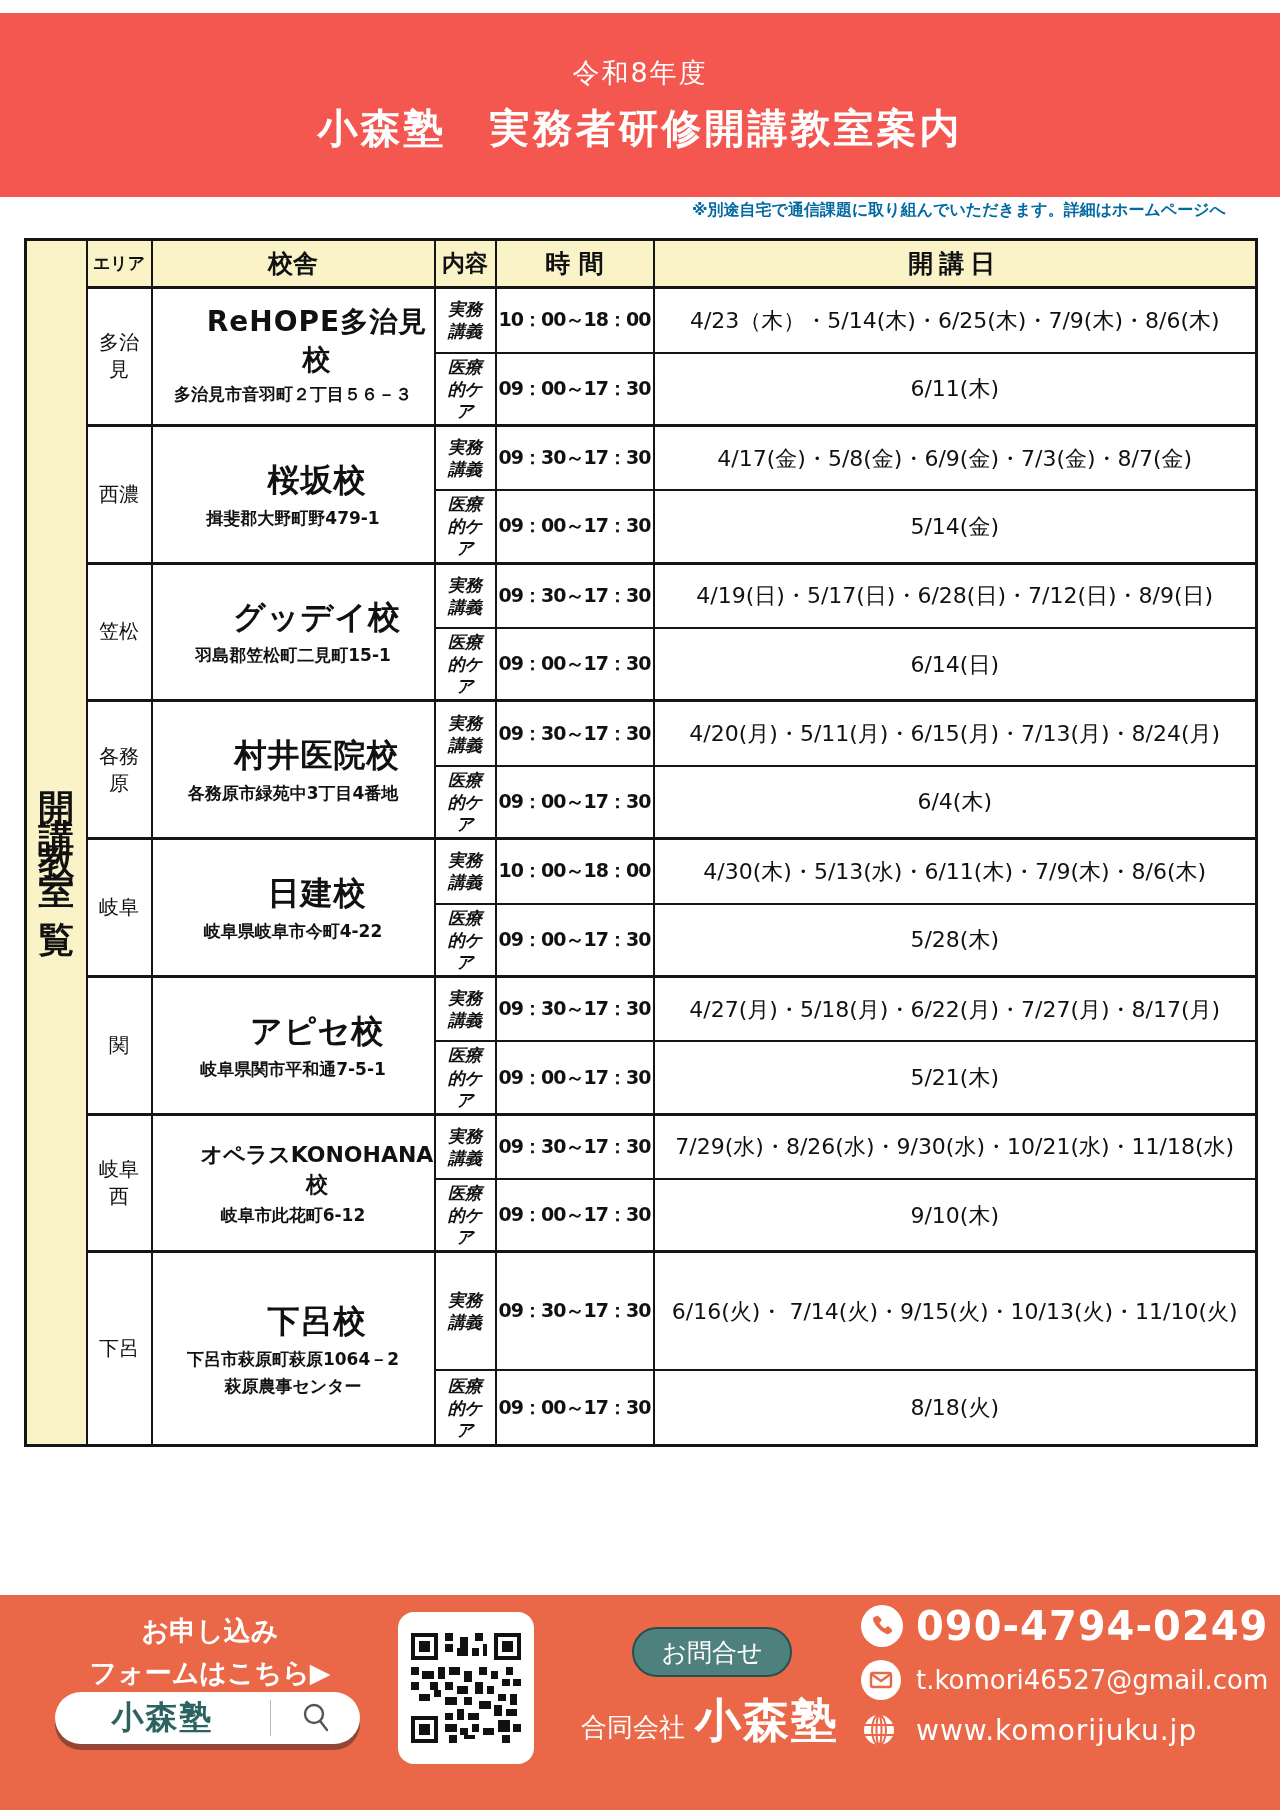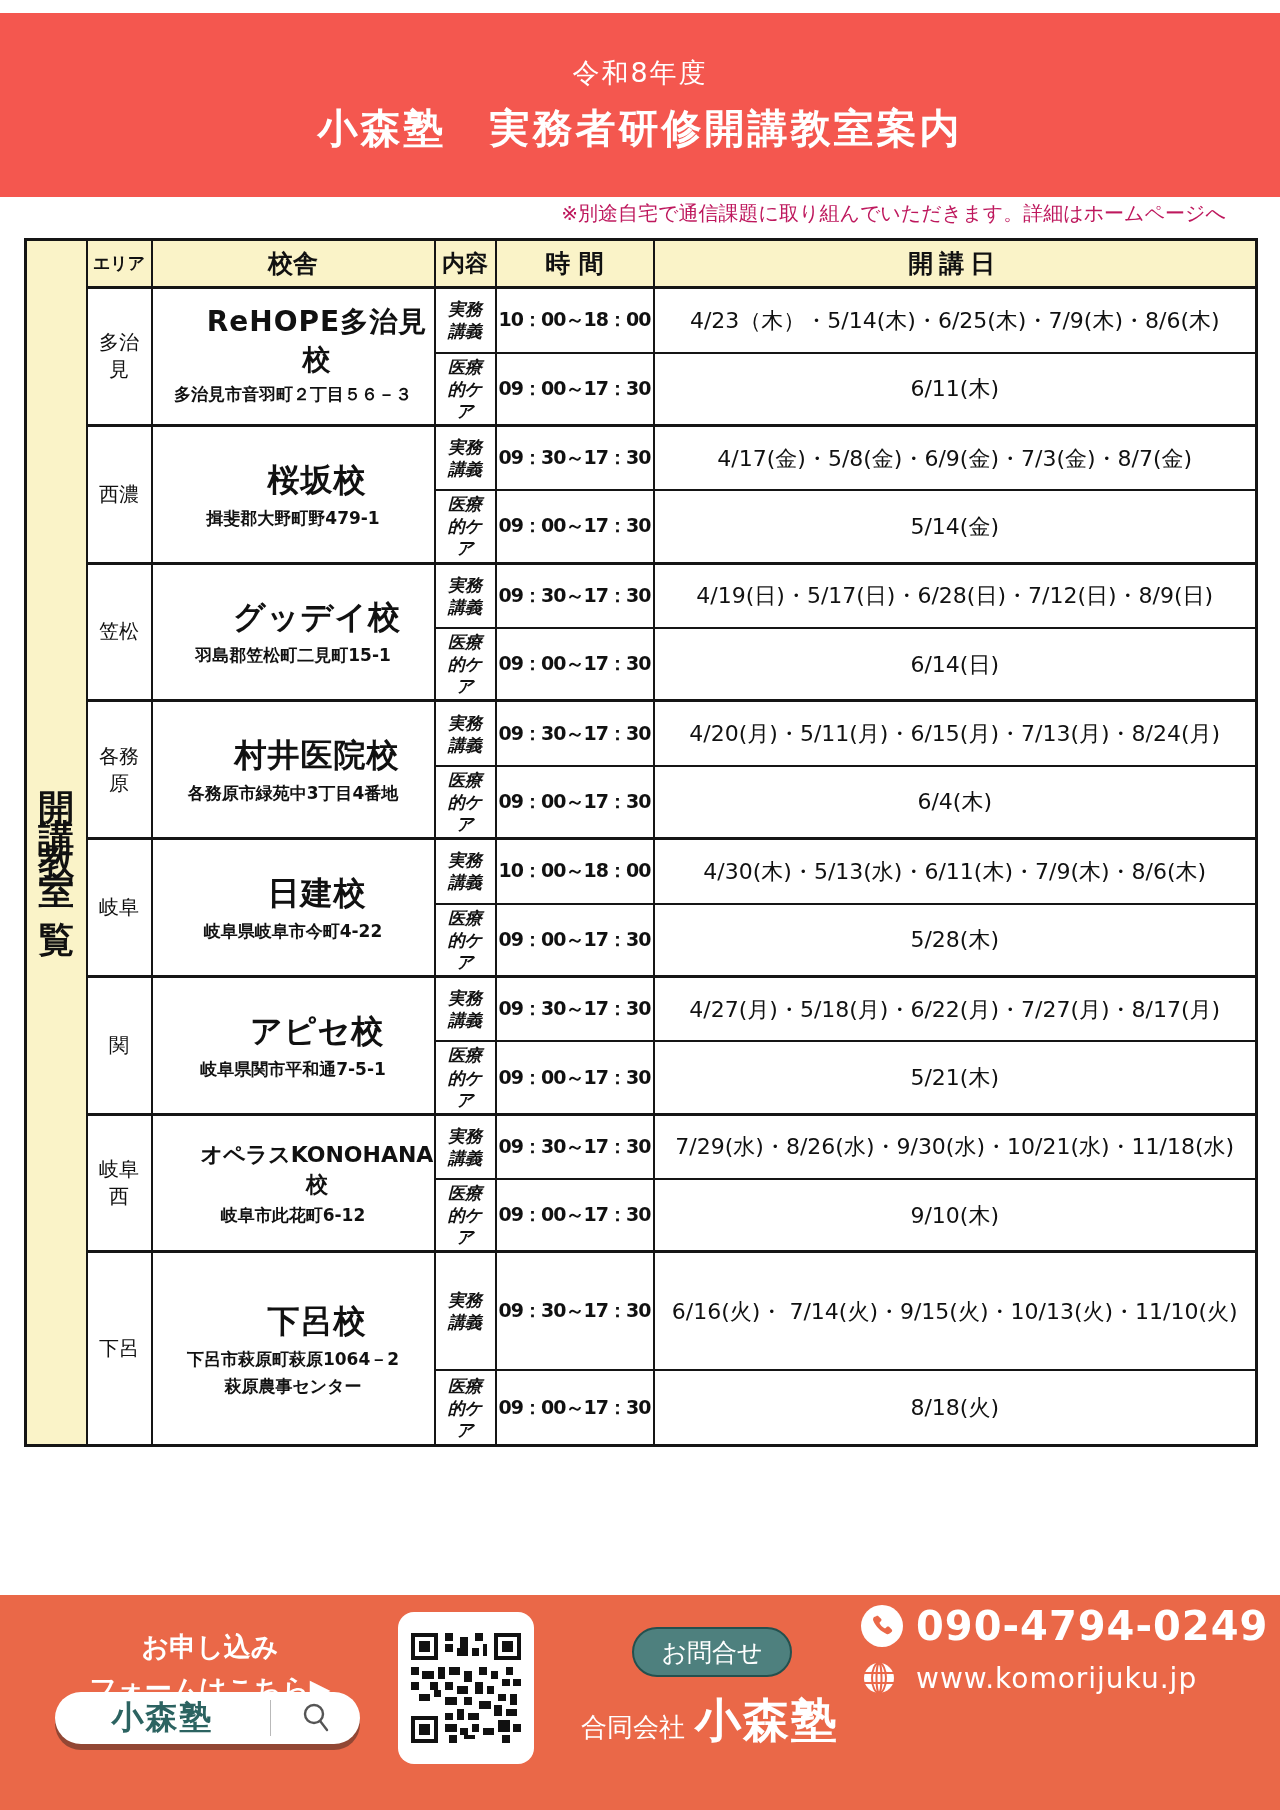--- a/index.html
+++ b/index.html
@@ -19,22 +19,22 @@
   
   .header-band{
     position:absolute;left:0;top:13px;width:1280px;height:184px;
     background:var(--header-bg);color:#fff;display:flex;flex-direction:column;
     align-items:center;justify-content:center;gap:10px;
   }
   .header-band .fy{font-size:27px;font-weight:500;letter-spacing:2px;}
   .header-band .title{font-size:40px;font-weight:700;letter-spacing:3px;}
   
   .note{
-    position:absolute;top:200px;right:54px;font-size:20px;font-weight:400;
-    color:#be185d;white-space:nowrap;
+    position:absolute;top:200px;right:54px;font-size:16px;font-weight:700;
+    color:#0369a1;white-space:nowrap;
   }
   
   .sched-wrap{position:absolute;left:24px;top:238px;}
   table.sched{border-collapse:collapse;table-layout:fixed;width:1231px;background:#fff;}
   table.sched,.sched td,.sched th{border:2px solid var(--border);}
   table.sched{border-width:3px;}
   .sched tr.grp td{border-top-width:3px;}
   .sched tr.head{height:48px;}
   .sched tr.sub{height:65px;}
   .sched tr.sub-tall{height:118px;}
@@ -61,21 +61,21 @@
   .saddr{display:block;font-size:17px;font-weight:700;margin-top:4px;line-height:1.35;}
   td.content-cell{font-size:17px;font-weight:600;line-height:1.3;padding:2px 5px;font-style:italic;}
   td.time-cell{font-size:19px;font-weight:700;letter-spacing:-1px;}
   td.dates-cell{font-size:22px;font-weight:500;line-height:1.5;padding:2px 10px;}
   
   .footer-band{
     position:absolute;left:0;top:1595px;width:1280px;height:215px;
     background:var(--footer-bg);color:#fff;
   }
   .apply-block{position:absolute;left:40px;top:18px;width:340px;text-align:center;}
-  .apply-l1{font-size:27px;font-weight:700;margin-top:16px;}
+  .apply-l1{font-size:27px;font-weight:700;}
   .apply-l2{font-size:27px;font-weight:700;margin-top:6px;}
   .search-pill{
     position:absolute;left:55px;top:97px;width:305px;height:52px;border-radius:26px;
     background:#fff;box-shadow:0 6px 0 rgba(40,30,28,.45);
     display:flex;align-items:center;
   }
   .search-pill .stext{flex:0 0 215px;text-align:center;color:var(--teal);font-size:32px;font-weight:700;letter-spacing:2px;}
   .search-pill .sdiv{width:1px;height:36px;background:#b9b9b9;}
   .search-pill .sicon{flex:1;display:flex;align-items:center;justify-content:center;}
   .qr-card{
@@ -356,20 +356,30 @@
   <div class="contact-rows">
     <div class="c-row phone">
       <span class="c-icon">
         <svg width="44" height="44" viewBox="0 0 44 44">
           <circle cx="22" cy="22" r="21" fill="#fff"></circle>
           <path transform="translate(10,10) scale(1.2)" fill="#ea6848" d="M5.2 1.8c.5-.5 1.3-.5 1.8 0l2.2 2.2c.5.5.5 1.3 0 1.8l-1 1c-.3.3-.3.7-.1 1.1.9 1.6 2.3 3 3.9 3.9.4.2.8.2 1.1-.1l1-1c.5-.5 1.3-.5 1.8 0l2.2 2.2c.5.5.5 1.3 0 1.8l-1.2 1.2c-.8.8-2 1.1-3.1.7-2.5-1-4.7-2.6-6.6-4.5C5.3 10.2 3.7 8 2.7 5.5c-.4-1.1-.1-2.3.7-3.1z"></path>
         </svg>
       </span>
       <span class="c-text">090-4794-0249</span>
     </div>
+    <div class="c-row mail">
+      <span class="c-icon">
+        <svg width="42" height="42" viewBox="0 0 42 42">
+          <circle cx="21" cy="21" r="20" fill="#fff"></circle>
+          <rect x="11" y="14" width="20" height="14" rx="2" fill="none" stroke="#ea6848" stroke-width="2.4"></rect>
+          <path d="M12 15.5 L21 22 L30 15.5" fill="none" stroke="#ea6848" stroke-width="2.4" stroke-linecap="round" stroke-linejoin="round"></path>
+        </svg>
+      </span>
+      <span class="c-text">t.komori46527@gmail.com</span>
+    </div>
     <div class="c-row web">
       <span class="c-icon">
         <svg width="38" height="38" viewBox="0 0 38 38">
           <circle cx="19" cy="19" r="15" fill="#fff"></circle>
           <g stroke="#ea6848" stroke-width="2" fill="none">
             <ellipse cx="19" cy="19" rx="7" ry="15"></ellipse>
             <ellipse cx="19" cy="19" rx="2.5" ry="15"></ellipse>
             <line x1="4" y1="14" x2="34" y2="14"></line>
             <line x1="4" y1="24" x2="34" y2="24"></line>
           </g>

